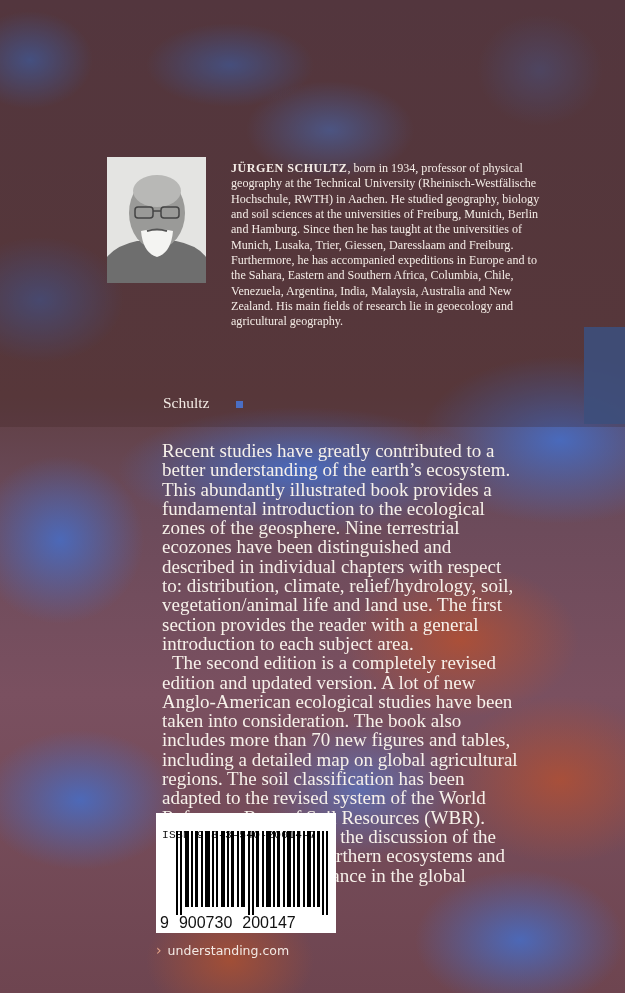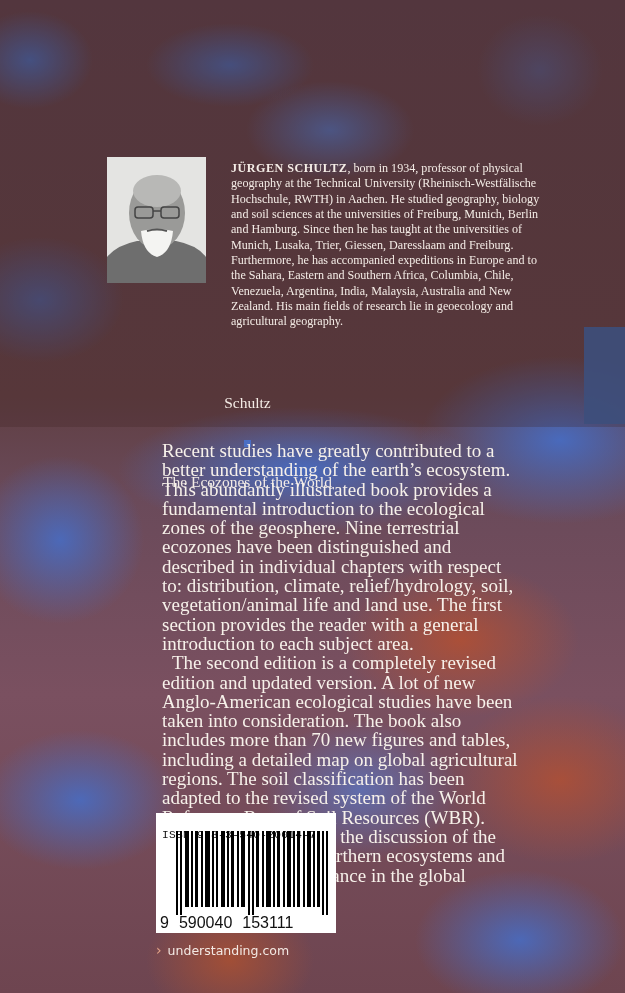--- a/index.html
+++ b/index.html
@@ -32,21 +32,21 @@
     .photo svg { width:100%; height:100%; display:block; }
     .bio {
       position:absolute; left:231px; top:161px; width:312px;
       font-family:"Liberation Serif", serif; font-size:12.1px; line-height:15.35px;
       color:#f4ece6; text-align:left;
     }
     .bio .name { font-weight:bold; letter-spacing:0.5px; }
     .series {
       position:absolute; left:163px; top:394px;
       font-family:"Liberation Serif", serif; font-size:15.5px; color:#f4ece6;
-      display:flex; align-items:center; gap:26px;flex-direction:column;
+      display:flex; align-items:center; gap:26px;
     }
     .series .sq { width:7px; height:7px; background:#4a6ec4; display:inline-block; margin-top:2px; }
     .blurb {
       position:absolute; left:162px; top:441px; width:358px;
       font-family:"Liberation Serif", serif; font-size:19px; line-height:19.3px;
       color:#f7f1ea;
     }
     .blurb p { margin:0; }
     .blurb p.indent { text-indent:10px; }
     .barcode-box {
@@ -91,21 +91,20 @@
     </svg>
   </div>
 
   <div class="bio">
     <span class="name">JÜRGEN SCHULTZ</span><span>, born in 1934, professor of physical geography at the Technical University  (Rheinisch-Westfälische Hochschule, RWTH) in Aachen. He studied geography, biology and soil sciences at the universities of Freiburg, Munich, Berlin and Hamburg. Since then he has taught at the universities of Munich, Lusaka, Trier, Giessen, Daresslaam and Freiburg. Furthermore, he has accompanied expeditions in Europe and to the Sahara, Eastern and Southern Africa, Columbia, Chile, Venezuela, Argentina, India, Malaysia, Australia and New Zealand. His main fields of research lie in geoecology and agricultural geography.</span>
   </div>
 
   <div class="series">
     <span>Schultz</span>
     <span class="sq"></span>
-    <span>The Ecozones of the World</span>
   </div>
 
   <div class="blurb">
     <p>Recent studies have greatly contributed to a better understanding of the earth’s ecosystem. This abundantly illustrated book provides a fundamental introduction to the ecological zones of the geosphere. Nine terrestrial ecozones have been distinguished and described in individual chapters with respect to: distribution, climate, relief/hydrology, soil,  vegetation/animal life and land use. The first section provides the reader with a general introduction to each subject area.</p>
     <p class="indent">The second edition is a completely revised edition and updated version. A lot of new Anglo-American ecological studies have been taken into consideration. The book also includes more than 70 new figures and tables, including a detailed map on global agricultural regions. The soil classification has been adapted to the revised system of the World Reference Base of Soil Resources (WBR). Another new feature is the discussion of the correlation between northern ecosystems and the carbon dioxide balance in the global atmosphere.</p>
   </div>
 
   <div class="barcode-box">
     <div class="isbn-line">ISBN 978-3-540-20014-7</div>
     <svg class="bars" viewBox="0 0 152 84" preserveAspectRatio="none">
@@ -138,22 +137,22 @@
           <rect x="127" y="0" width="2" height="76"></rect>
         <rect x="131" y="0" width="4" height="76"></rect>
           <rect x="137" y="0" width="2" height="76"></rect>
         <rect x="141" y="0" width="3" height="76"></rect>
           <rect x="146" y="0" width="2" height="84"></rect>
         <rect x="150" y="0" width="2" height="84"></rect>
       </g>
     </svg>
     <div class="ean-digits">
       <span>9</span>
-      <span>590040</span>
-      <span>153111</span>
+      <span>900730</span>
+      <span>200147</span>
     </div>
   </div>
 
   <div class="springer">
     <span class="chev">›</span>
     <span>understanding.com</span>
   </div>
 </div>
 
 </body></html>

